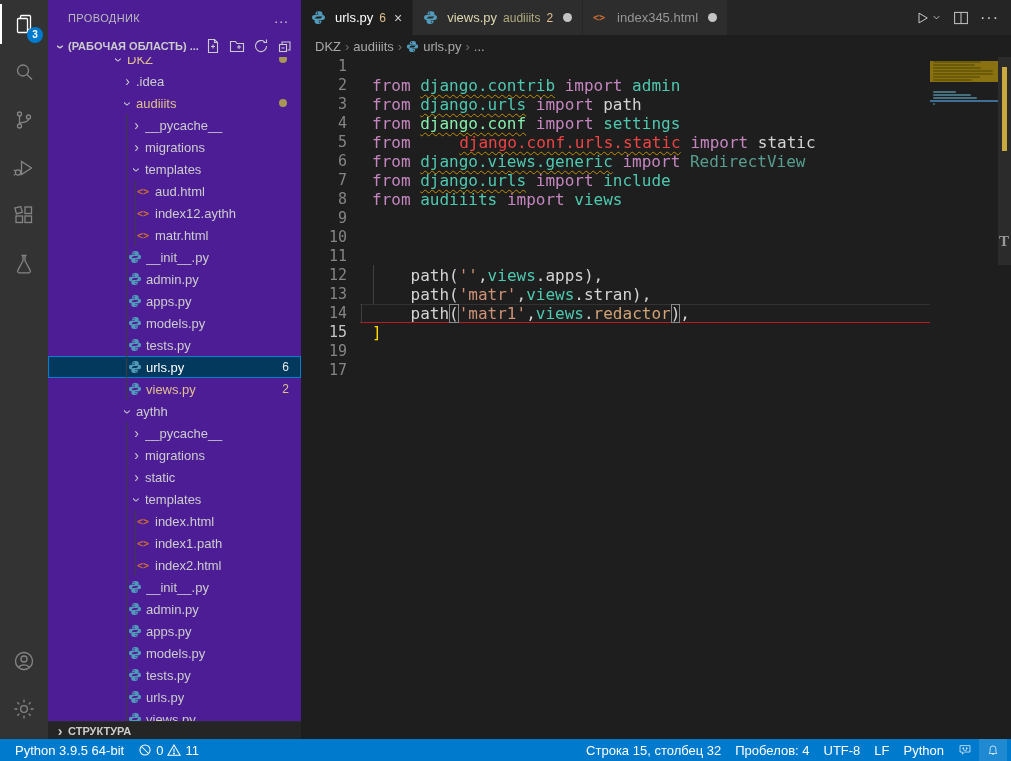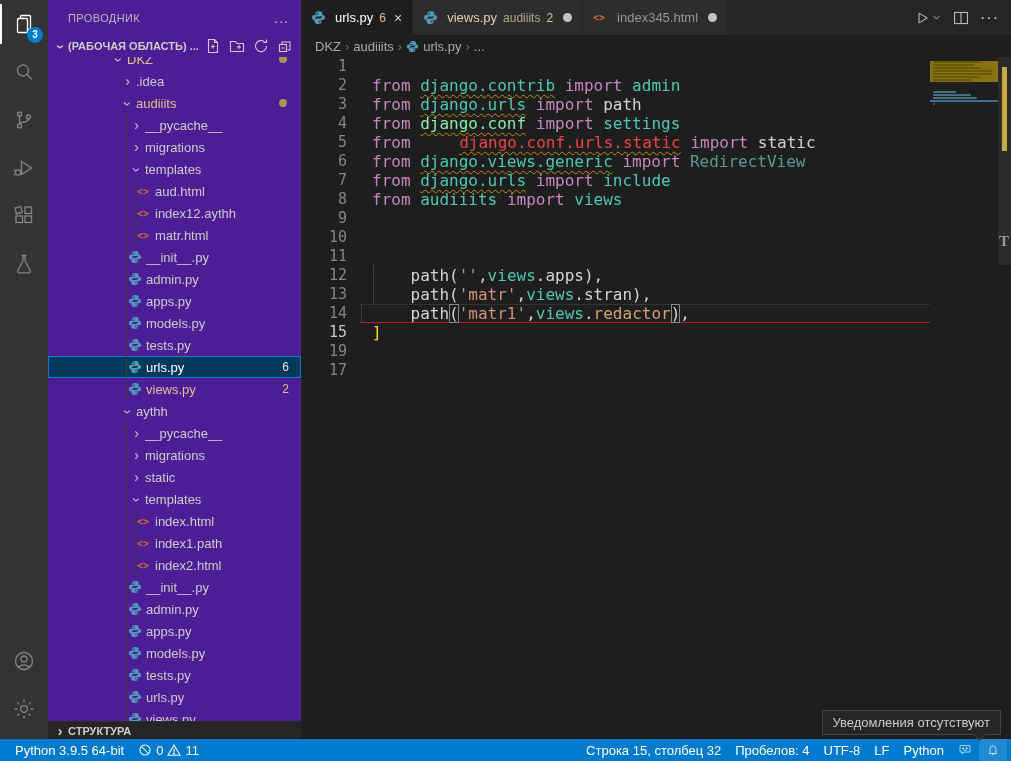--- a/index.html
+++ b/index.html
@@ -645,14 +645,13 @@
           </svg>
         </div>
         <div class="st-item hovered">
           <svg viewBox="0 0 24 24">
             <path d="M5.5 18h13L17 15.3V10a5 5 0 0 0-10 0v5.3zM10.3 18a1.7 1.7 0 0 0 3.4 0"></path>
           </svg>
         </div>
       </div>
   </div>
 
-  <div class="tooltip">Уведомления отсутствуют</div>
 </div>
 
 </body></html>

